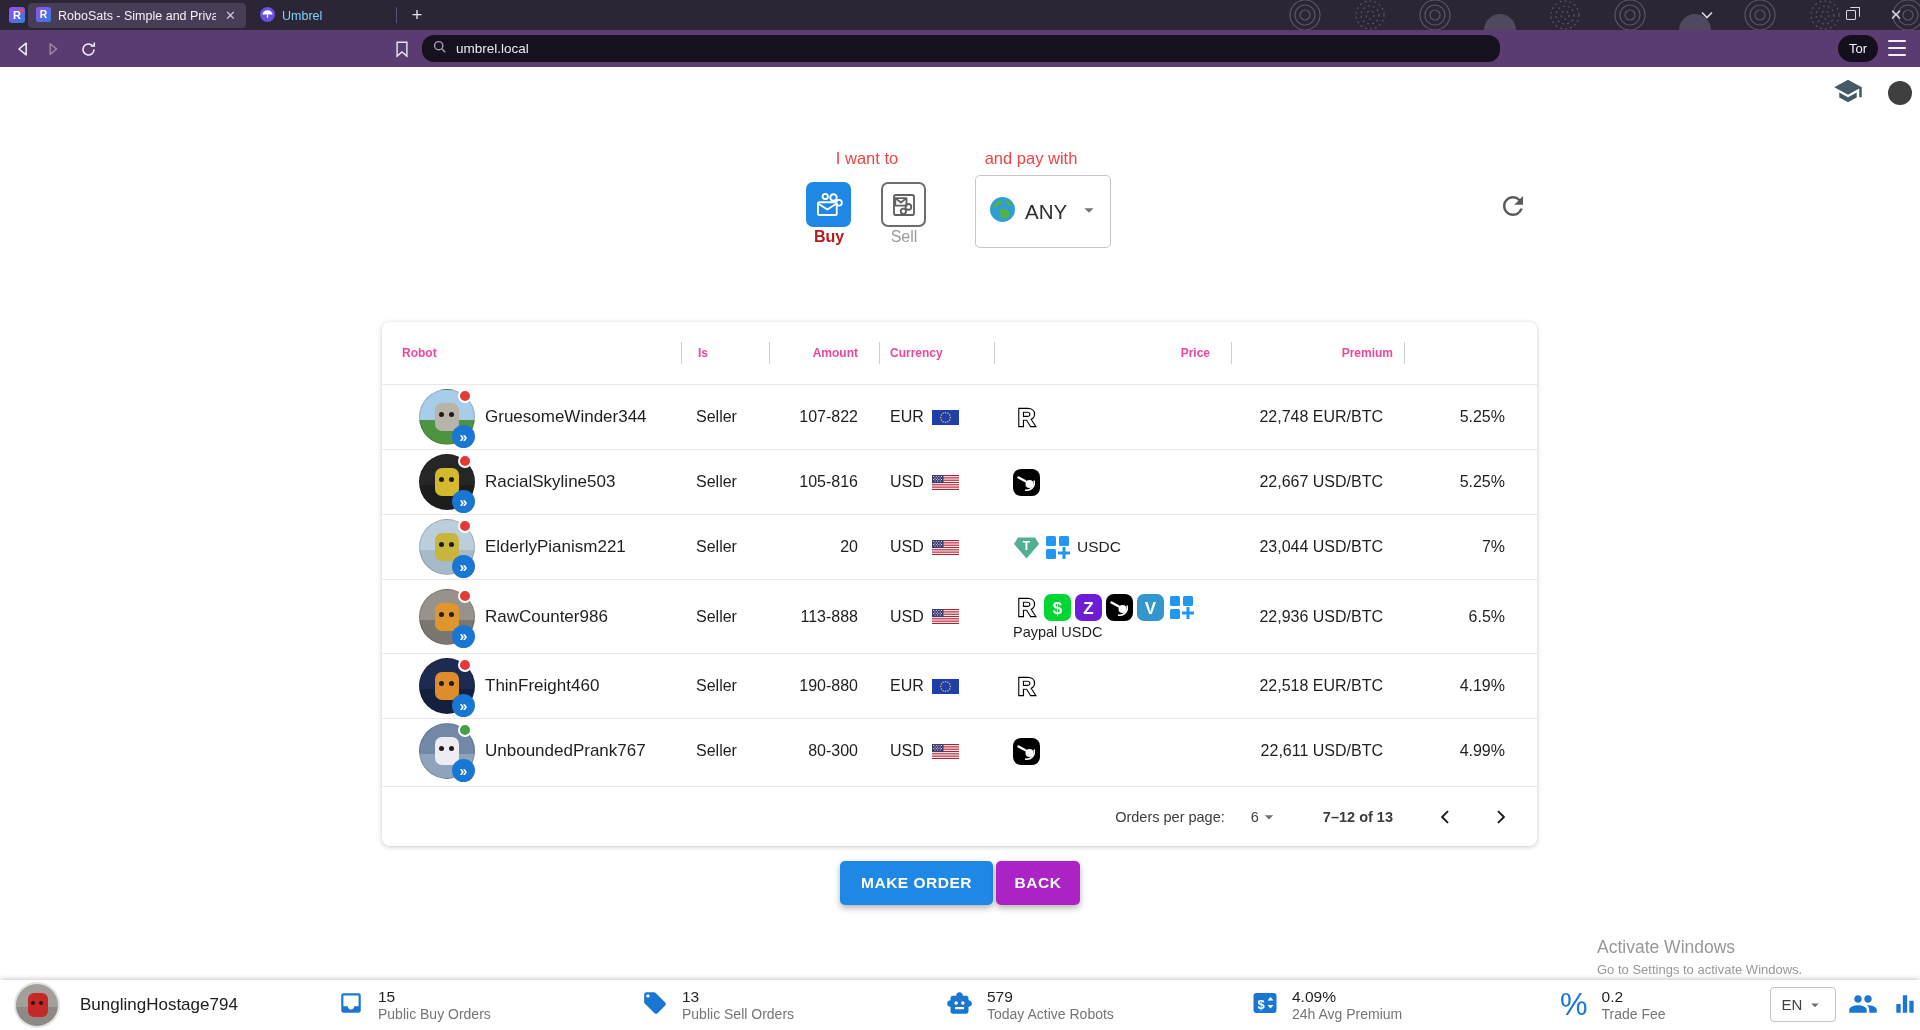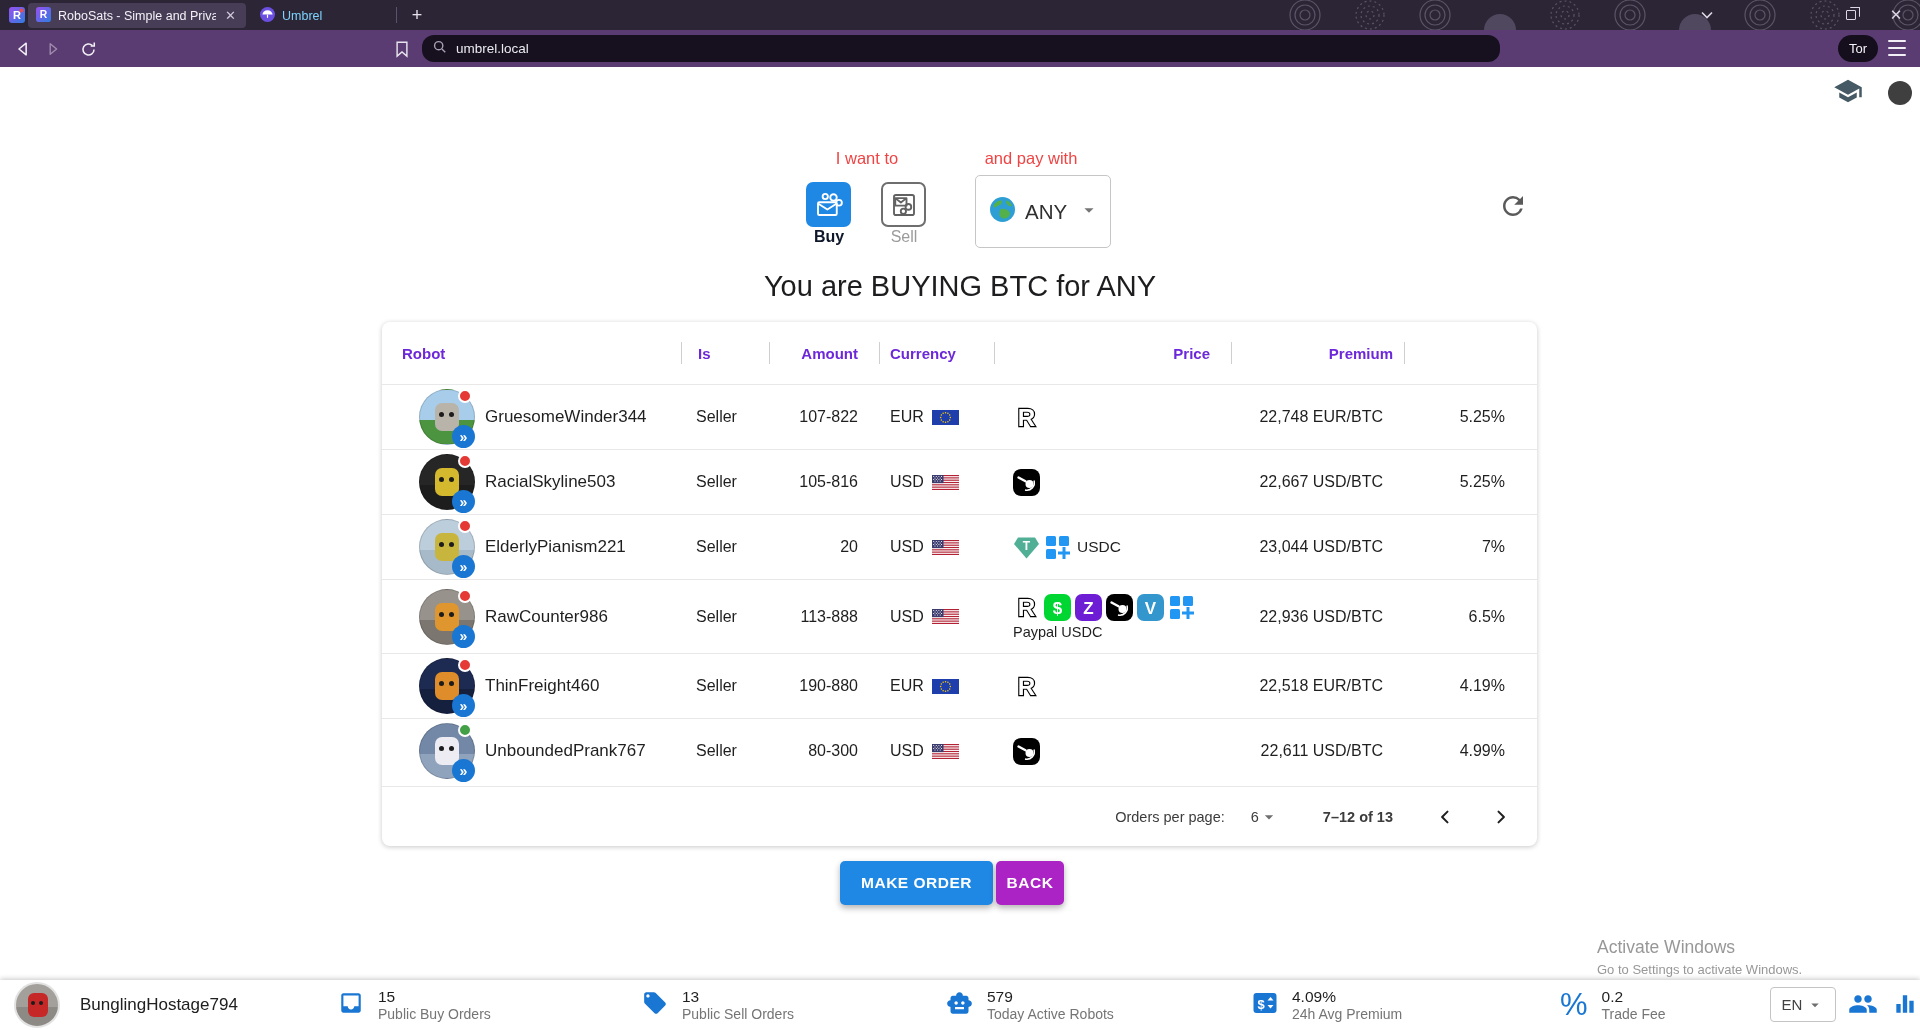--- a/index.html
+++ b/index.html
@@ -39,32 +39,32 @@
   
   .cap-btn { position:absolute; left:1832px; top:76px; width:34px; height:32px; }
   .moon-btn { position:absolute; left:1888px; top:81px; width:24px; height:24px; border-radius:50%; background:#3f3f3f; }
 
   
   .ctl-label { position:absolute; top:149px; transform:translateX(-50%); font-size:16.5px; color:#ef4444; white-space:nowrap; }
   .lbl-want { left:867px; } .lbl-pay { left:1031px; }
   .btn-buy { position:absolute; left:806px; top:182px; width:45px; height:45px; background:#1f88e5; border-radius:7px; display:flex; align-items:center; justify-content:center; }
   .btn-sell { position:absolute; left:881px; top:182px; width:45px; height:45px; background:#fff; border:2px solid #6e6e6e; border-radius:7px; display:flex; align-items:center; justify-content:center; }
   .cap-label { position:absolute; top:228px; transform:translateX(-50%); font-size:16px; }
-  .buy-cap { left:829px; color:#0f172a; font-weight:bold; }
+  .buy-cap { left:829px; color:#b91c1c; font-weight:bold; }
   .sell-cap { left:904px; color:#9b9b9b; }
   .select-any { position:absolute; left:975px; top:175px; width:136px; height:73px; border:1px solid #c6c6c6; border-radius:5px; display:flex; align-items:center; gap:9px; padding:0 10px 0 13px; background:#fff; }
   .any-txt { font-size:20.5px; color:#2f2f2f; }
   .refresh-btn { position:absolute; left:1496px; top:189px; width:34px; height:34px; display:flex; align-items:center; justify-content:center; }
 
   .heading { position:absolute; left:960px; top:270px; transform:translateX(-50%); font-size:29px; color:#1d1d1f; white-space:nowrap; }
 
   
   .card { position:absolute; left:382px; top:322px; width:1155px; height:524px; background:#fff; border-radius:8px; box-shadow:0 1px 5px rgba(0,0,0,.22); }
   .thead, .brow { display:grid; grid-template-columns:280px 88px 110px 115px 237px 173px 112px; align-items:center; padding:0 20px; }
-  .thead { height:62px; font-size:15px; font-weight:bold; color:#6d28d9; }
+  .thead { height:62px; font-size:12px; font-weight:bold; color:#ec4899; }
   .th { position:relative; height:100%; display:flex; align-items:center; }
   .th::after { content:""; position:absolute; right:0; top:50%; transform:translateY(-50%); width:1.5px; height:22px; background:#cfcfcf; }
   .th-is { padding-left:16px; } .th-amount { justify-content:flex-end; padding-right:22px; }
   .th-currency { padding-left:10px; } .th-pay { padding-left:18px; }
   .th-price { justify-content:flex-end; padding-right:22px; } .th-premium { justify-content:flex-end; padding-right:12px; }
   .brow { min-height:65px; border-top:1px solid #e8e8e8; font-size:16px; color:#1f1f1f; cursor:pointer; }
   .brow.tall { min-height:74px; }
   .c-robot { display:flex; align-items:center; gap:10px; }
   .c-is { padding-left:14px; }
   .c-amount { text-align:right; padding-right:22px; }
@@ -87,21 +87,21 @@
 
   .pagin { position:absolute; left:0; right:0; bottom:0; height:60px; border-top:1px solid #e8e8e8; display:flex; align-items:center; justify-content:flex-end; padding-right:24px; font-size:14.5px; color:#3c3c3c; }
   .pp-group { display:flex; align-items:center; margin-left:26px; }
   .pp-range { margin-left:44px;font-weight:bold; }
   .pg-btn { margin-left:40px; width:24px; height:24px; display:flex; align-items:center; justify-content:center; }
   .pg-btn.next { margin-left:32px; }
 
   
   .abtn { position:absolute; top:861px; height:44px; border:none; border-radius:5px; color:#fff; font-family:"Liberation Sans",sans-serif; font-weight:bold; font-size:15.5px; letter-spacing:.5px; box-shadow:0 3px 6px rgba(0,0,0,.3); display:flex; align-items:center; justify-content:center; }
   .btn-make { left:840px; width:153px; background:#1f88e5; }
-  .btn-backp { left:996px; width:68px; background:#ab22c5; }
+  .btn-backp { left:996px; width:84px; background:#ab22c5; }
 
   
   .wm1 { position:absolute; left:1597px; top:937px; font-size:17.5px; color:rgba(125,125,125,.8);text-align:center; }
   .wm2 { position:absolute; left:1597px; top:962px; font-size:13px; color:rgba(125,125,125,.8); }
 
   
   .statusbar { position:absolute; left:0; bottom:0; width:1920px; height:50px; background:#fff; box-shadow:0 -1px 5px rgba(0,0,0,.22); z-index:20; }
   .sb-avatar { position:absolute; left:14px; top:2px; width:46px; height:46px; border-radius:50%; border:2px solid #e2e2e2; }
   .sb-avatar .bot { left:12px; top:9px; width:20px; height:24px; border-radius:6px; }
   .sb-avatar .bot::before { left:3px; top:8px; width:4px; height:4px; box-shadow:8px 0 0 #1c1c1c; }
@@ -311,21 +311,20 @@
         </svg>
     </span>
   </div>
 
   <div class="refresh-btn">
     <svg width="30" height="30" viewBox="0 0 24 24">
         <path fill="#5a5a5a" d="M17.65 6.35A7.95 7.95 0 0 0 12 4c-4.42 0-7.99 3.58-7.99 8s3.57 8 7.99 8c3.73 0 6.84-2.55 7.73-6h-2.08A5.99 5.99 0 0 1 12 18c-3.31 0-6-2.69-6-6s2.69-6 6-6c1.66 0 3.14.69 4.22 1.78L13 11h7V4l-2.35 2.35z"></path>
       </svg>
   </div>
 
-  <div class="heading">You are BUYING BTC for ANY</div>
 
   <div class="card">
     <div class="thead">
       <div class="th">Robot</div>
       <div class="th th-is">Is</div>
       <div class="th th-amount">Amount</div>
       <div class="th th-currency">Currency</div>
       <div class="th th-price">Price</div>
       <div class="th th-premium">Premium</div>
     </div>

